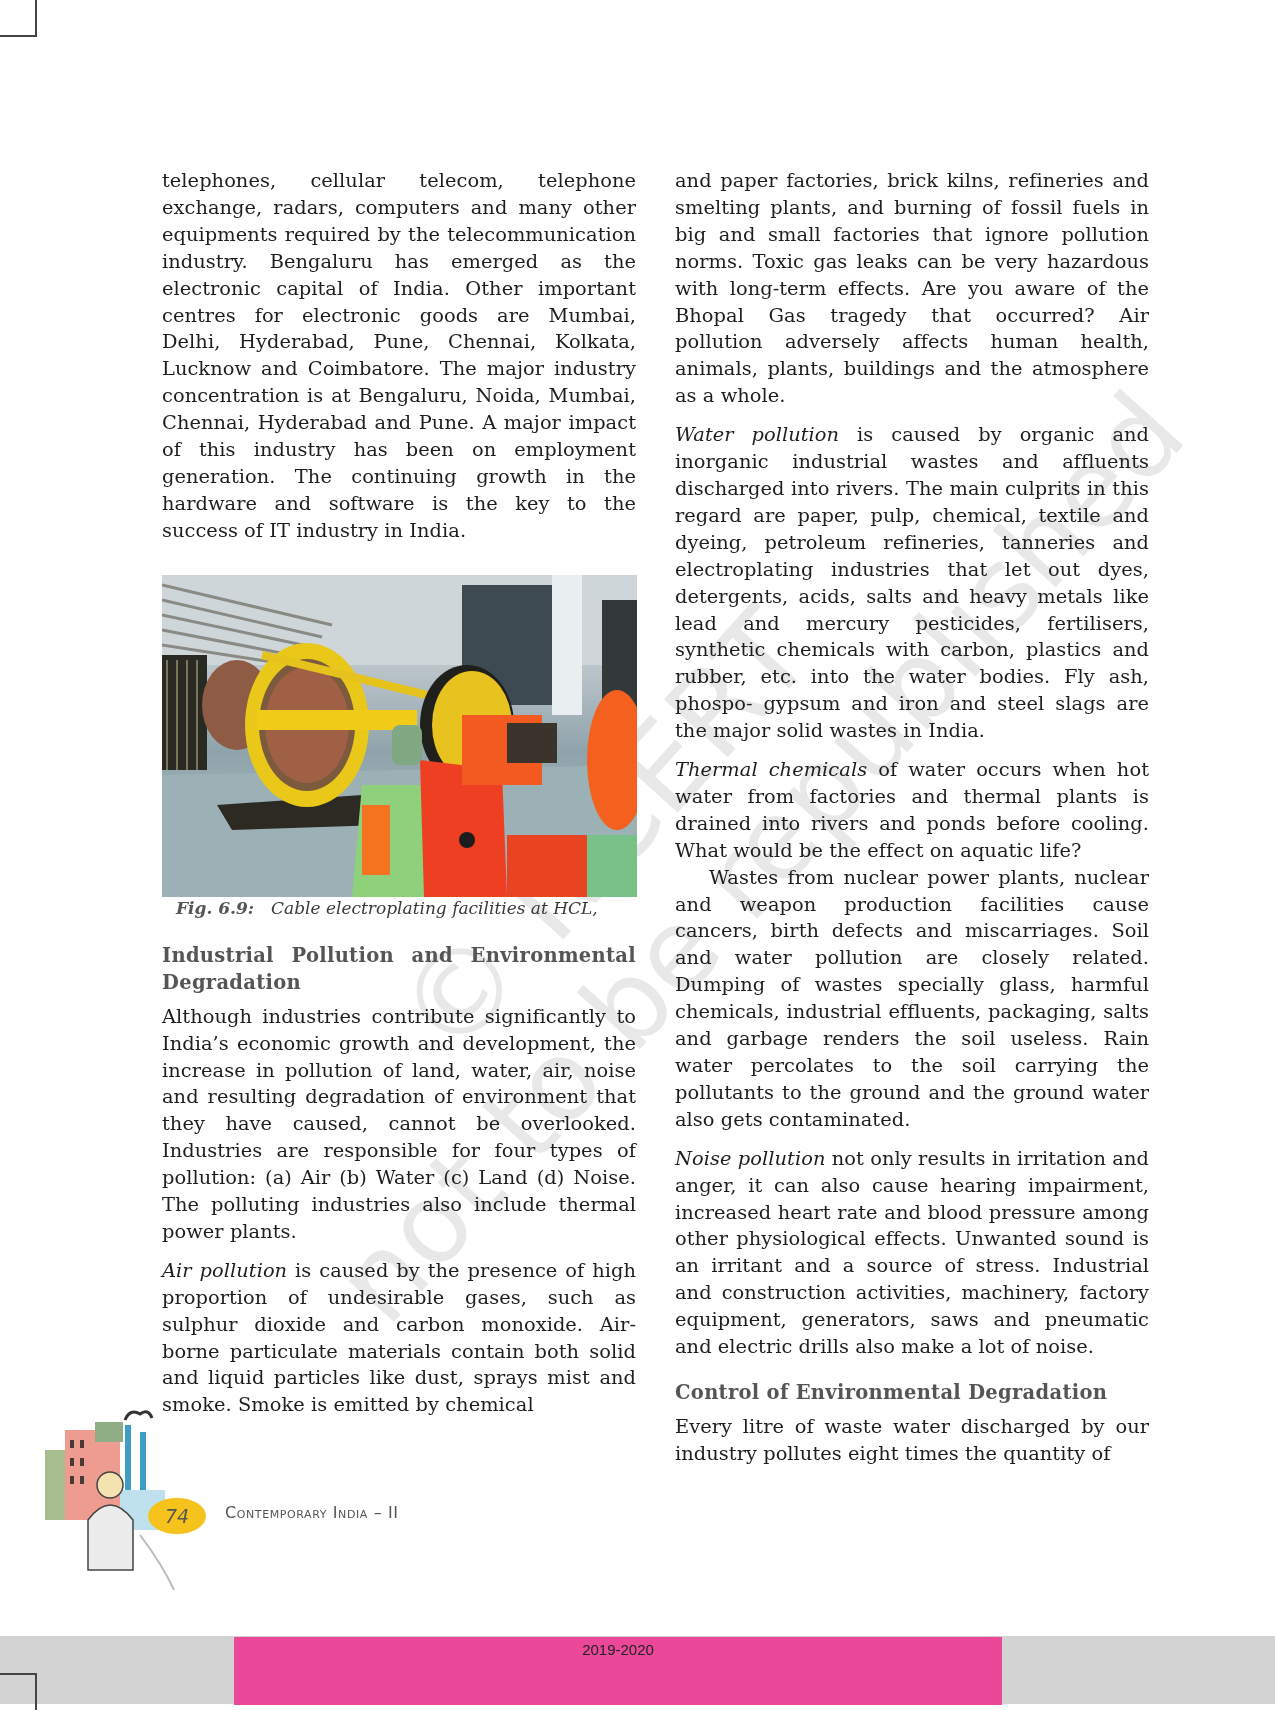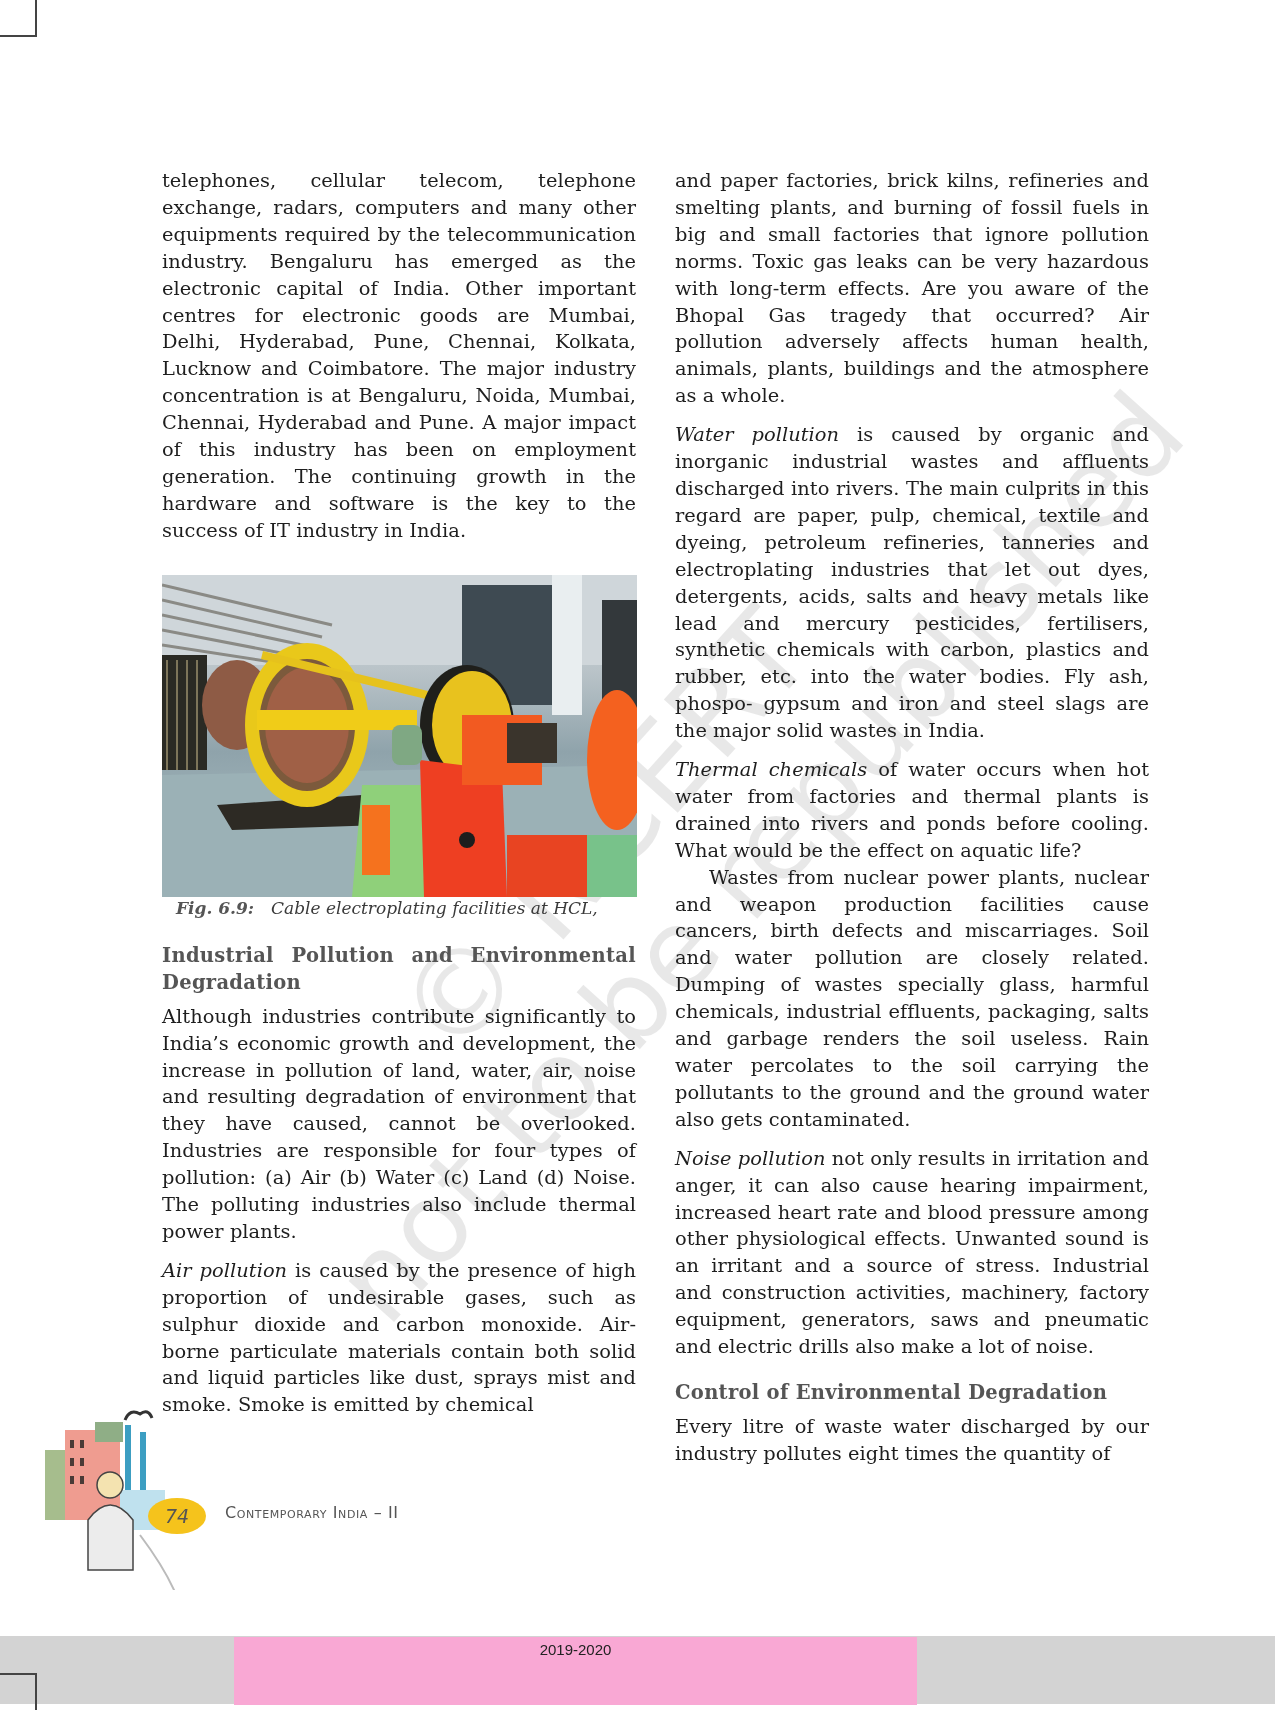--- a/index.html
+++ b/index.html
@@ -47,21 +47,21 @@
 
   .illustration { position:absolute; left:40px; top:1410px; width:180px; height:180px; }
   .page-num { position:absolute; left:148px; top:1498px; width:58px; height:36px;
     background:#f5c31c; border-radius:50%; font-family:"DejaVu Sans", sans-serif;
     font-size:19px; color:#555; text-align:center; line-height:36px;font-style:italic; }
   .running-title { position:absolute; left:225px; top:1503px;
     font-family:"DejaVu Sans", sans-serif; font-size:16px; color:#555;
     font-variant:small-caps; letter-spacing:0.6px; }
 
   .footer-band { position:absolute; left:0; top:1636px; width:1275px; height:68px; background:#d3d3d3; }
-  .footer-yellow { position:absolute; left:234px; top:1637px; width:683px; height:68px; background:#f9a8d4; }
+  .footer-yellow { position:absolute; left:234px; top:1637px; width:768px; height:68px; background:#ec4899; }
   .footer-year { position:absolute; left:0; width:100%; top:4px; text-align:center;
     font-family:"Liberation Sans", sans-serif; font-size:15px; color:#222; }
 </style>
 </head>
 <body>
 
 <div class="crop-mark-top"></div>
 
 <div class="watermark">
   <span style="left:130px; top:430px; font-size:118px; transform:rotate(-48deg);">© NCERT</span>

